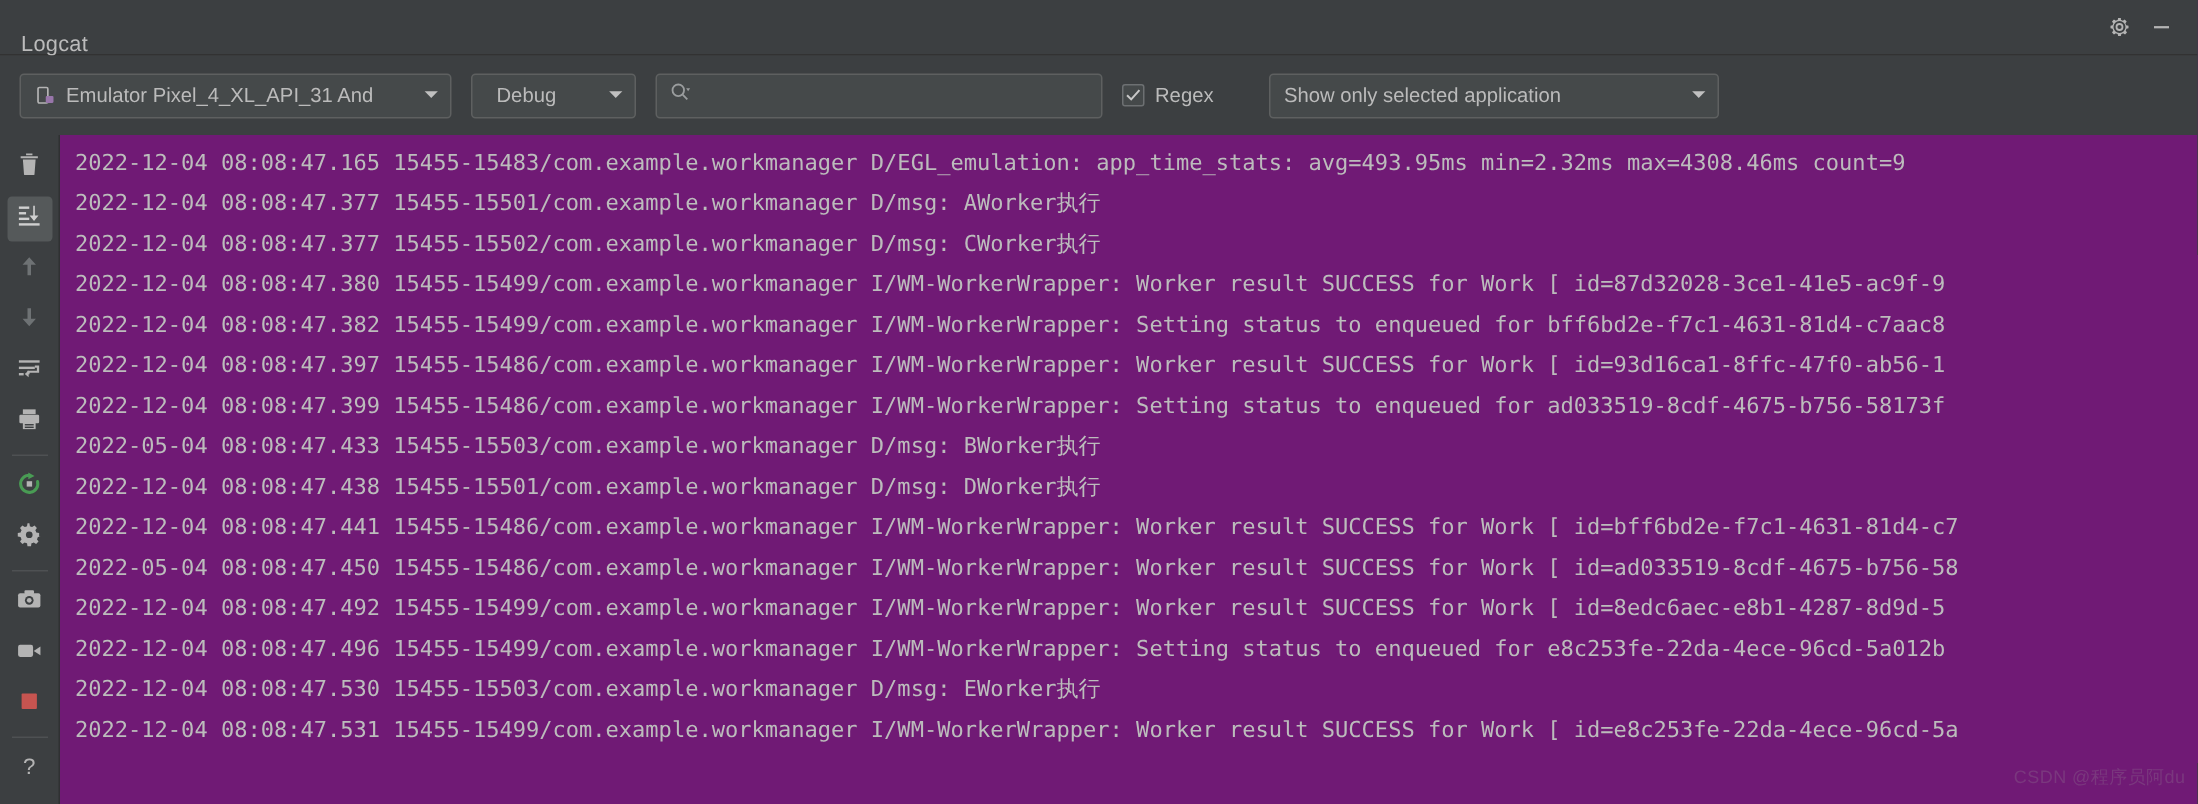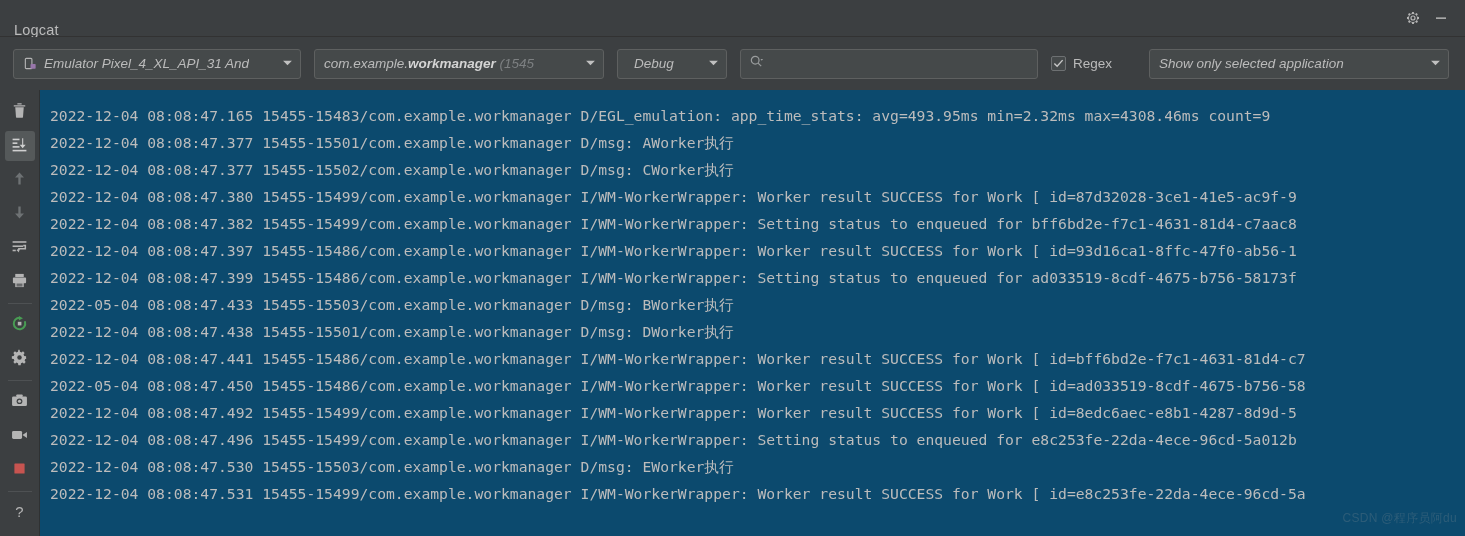--- a/index.html
+++ b/index.html
@@ -77,21 +77,20 @@
   }
   .combo-device { width: 288px; }
   .combo-process { width: 290px; }
   .combo-level { width: 110px; padding-left: 16px; }
   .combo-filter { width: 300px; margin-left: 24px; }
 
   .combo-label {
     overflow: hidden;
     text-overflow: clip;
     white-space: nowrap;
-    font-style: italic;
   }
   .proc-pkg { color: #bbbbbb; }
   .proc-bold { color: #d4d4d4; font-weight: bold; }
   .proc-pid { color: #7d8082; }
 
   .device-icon { flex: 0 0 auto; margin-right: 6px; display: flex; }
 
   .search-box {
     width: 298px;
     height: 30px;
@@ -160,24 +159,24 @@
   .side-sep {
     width: 24px;
     height: 1px;
     background: #4e5153;
     margin: 4px 0;
   }
 
   .logpane {
     flex: 1 1 auto;
     min-width: 0;
-    background: #0c4a6e;
+    background: #701a75;
     position: relative;
     overflow: hidden;
-    padding-top: 12px;
+    padding-top: 5px;
   }
   .logline {
     height: 27px;
     line-height: 27px;
     white-space: pre;
     font-family: "DejaVu Sans Mono", "Liberation Mono", monospace;
     font-size: 14.7px;
     color: #bcbcbc;
     padding-left: 10px;
     overflow: hidden;
@@ -225,28 +224,20 @@
         </svg>
       </span>
       <span class="combo-label">Emulator Pixel_4_XL_API_31 And</span>
       <span class="caret">
         <svg width="11" height="11" viewBox="0 0 10 10">
             <path d="M1 3.5 L5 7.5 L9 3.5 Z" fill="#c0c0c0"></path>
           </svg>
       </span>
     </div>
 
-    <div class="combo combo-process">
-      <span class="combo-label"><span class="proc-pkg">com.example.</span><span class="proc-bold">workmanager</span><span class="proc-pid"> (1545</span></span>
-      <span class="caret">
-        <svg width="11" height="11" viewBox="0 0 10 10">
-            <path d="M1 3.5 L5 7.5 L9 3.5 Z" fill="#c0c0c0"></path>
-          </svg>
-      </span>
-    </div>
 
     <div class="combo combo-level">
       <span class="combo-label">Debug</span>
       <span class="caret">
         <svg width="11" height="11" viewBox="0 0 10 10">
             <path d="M1 3.5 L5 7.5 L9 3.5 Z" fill="#c0c0c0"></path>
           </svg>
       </span>
     </div>
 

